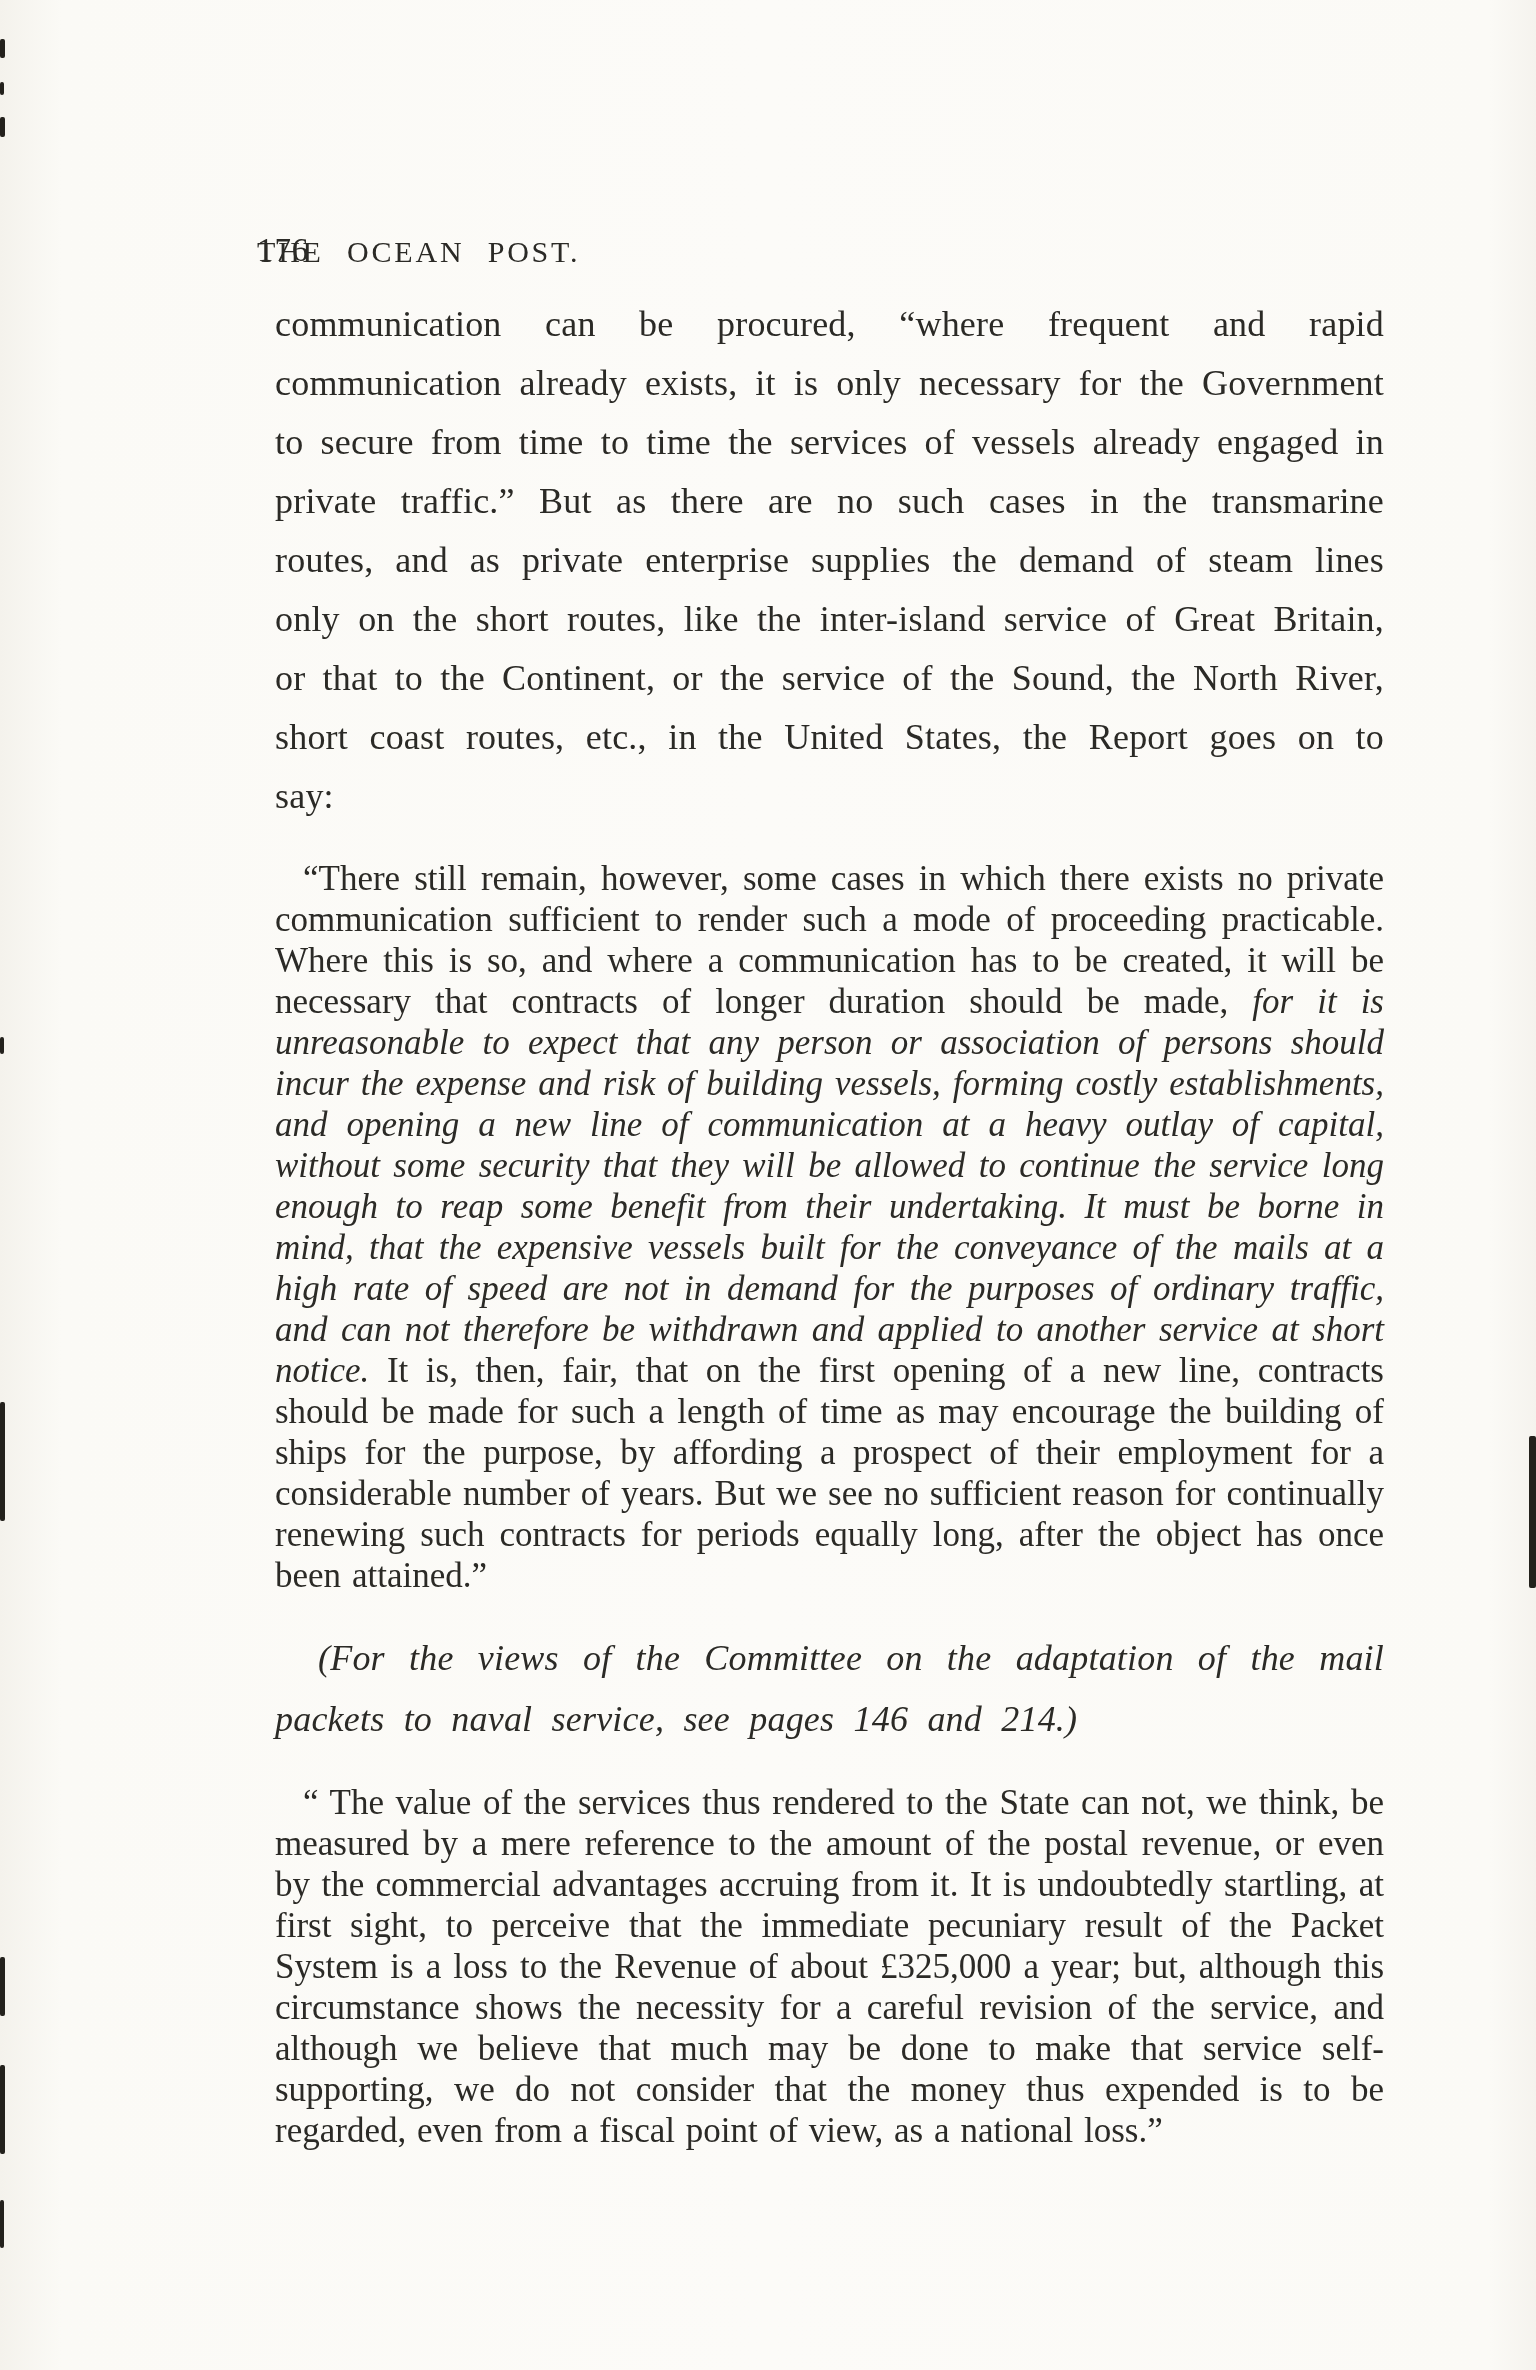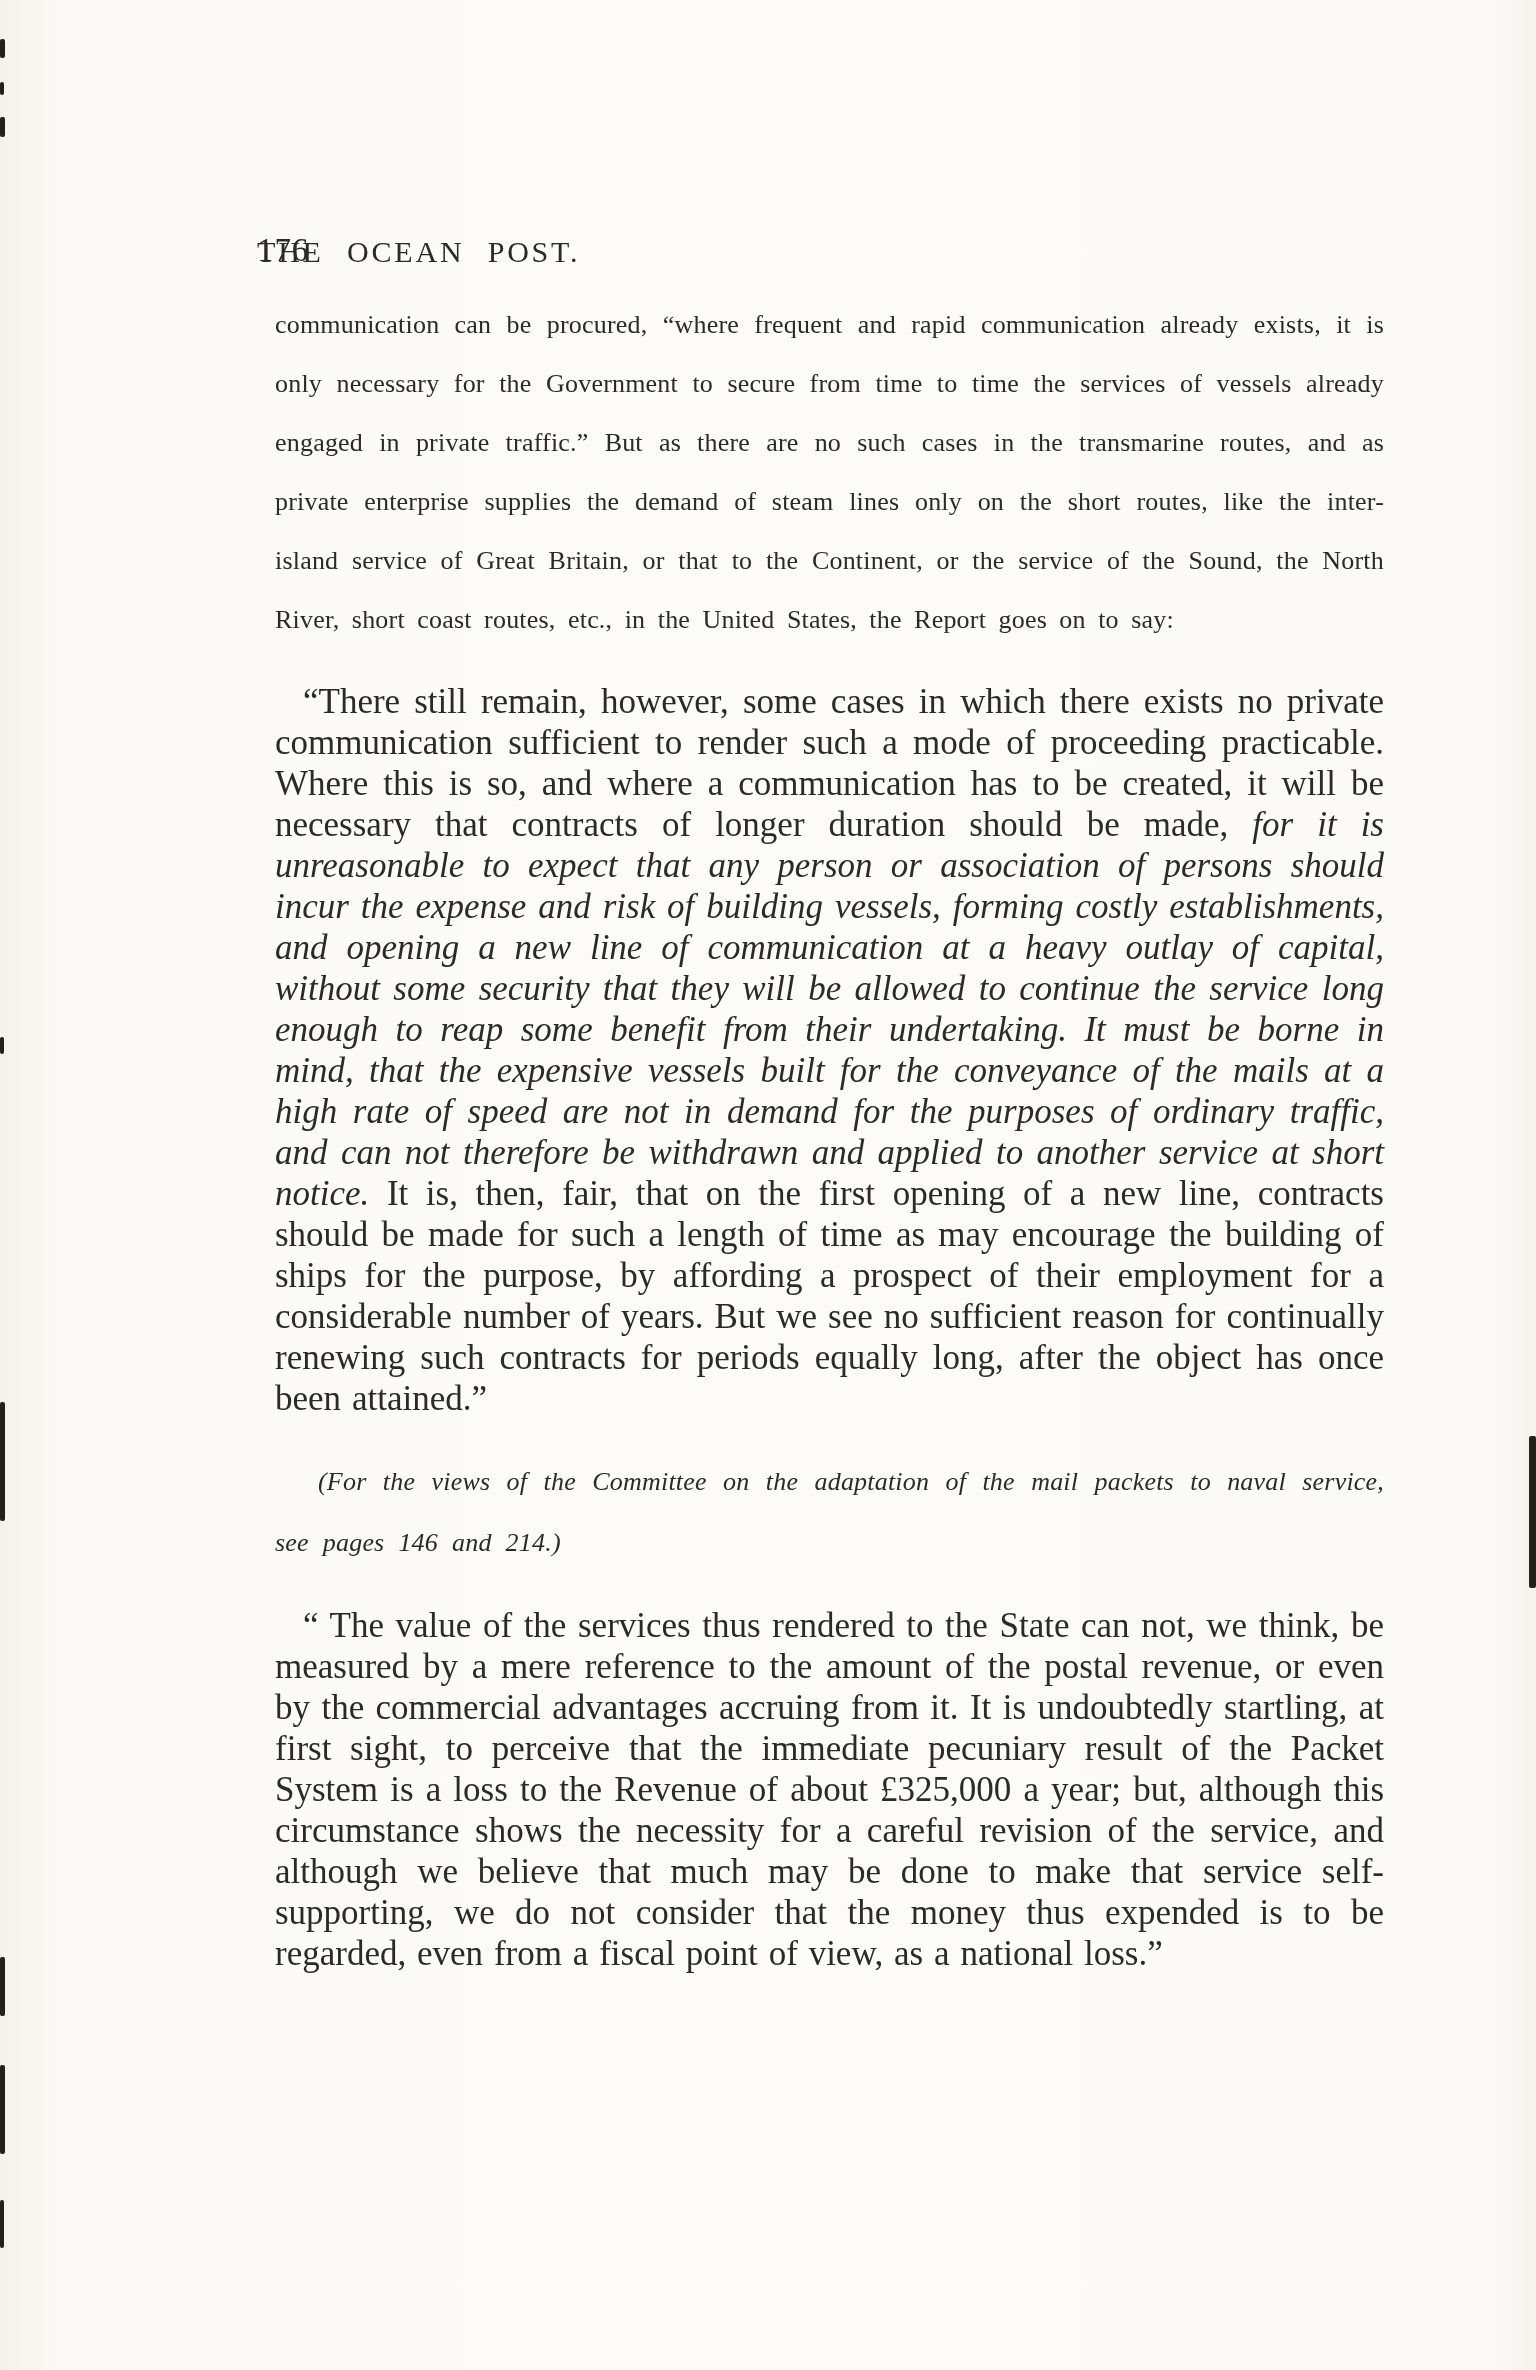--- a/index.html
+++ b/index.html
@@ -41,21 +41,21 @@
     padding-top: 2.8px;
   }
   .text-block {
     position: absolute;
     left: 275px;
     top: 295px;
     width: 1109px;
   }
   p { margin: 0; }
   .main-para {
-    font-size: 26px;
+    font-size: 36px;
     line-height: 59px;
     text-align: justify;
     word-spacing: 0.22em;
     letter-spacing: 0.2px;
   }
   .no-indent { text-indent: 0; }
   .indent { text-indent: 56px; }
   .quote-para {
     font-size: 35px;
     line-height: 41px;

